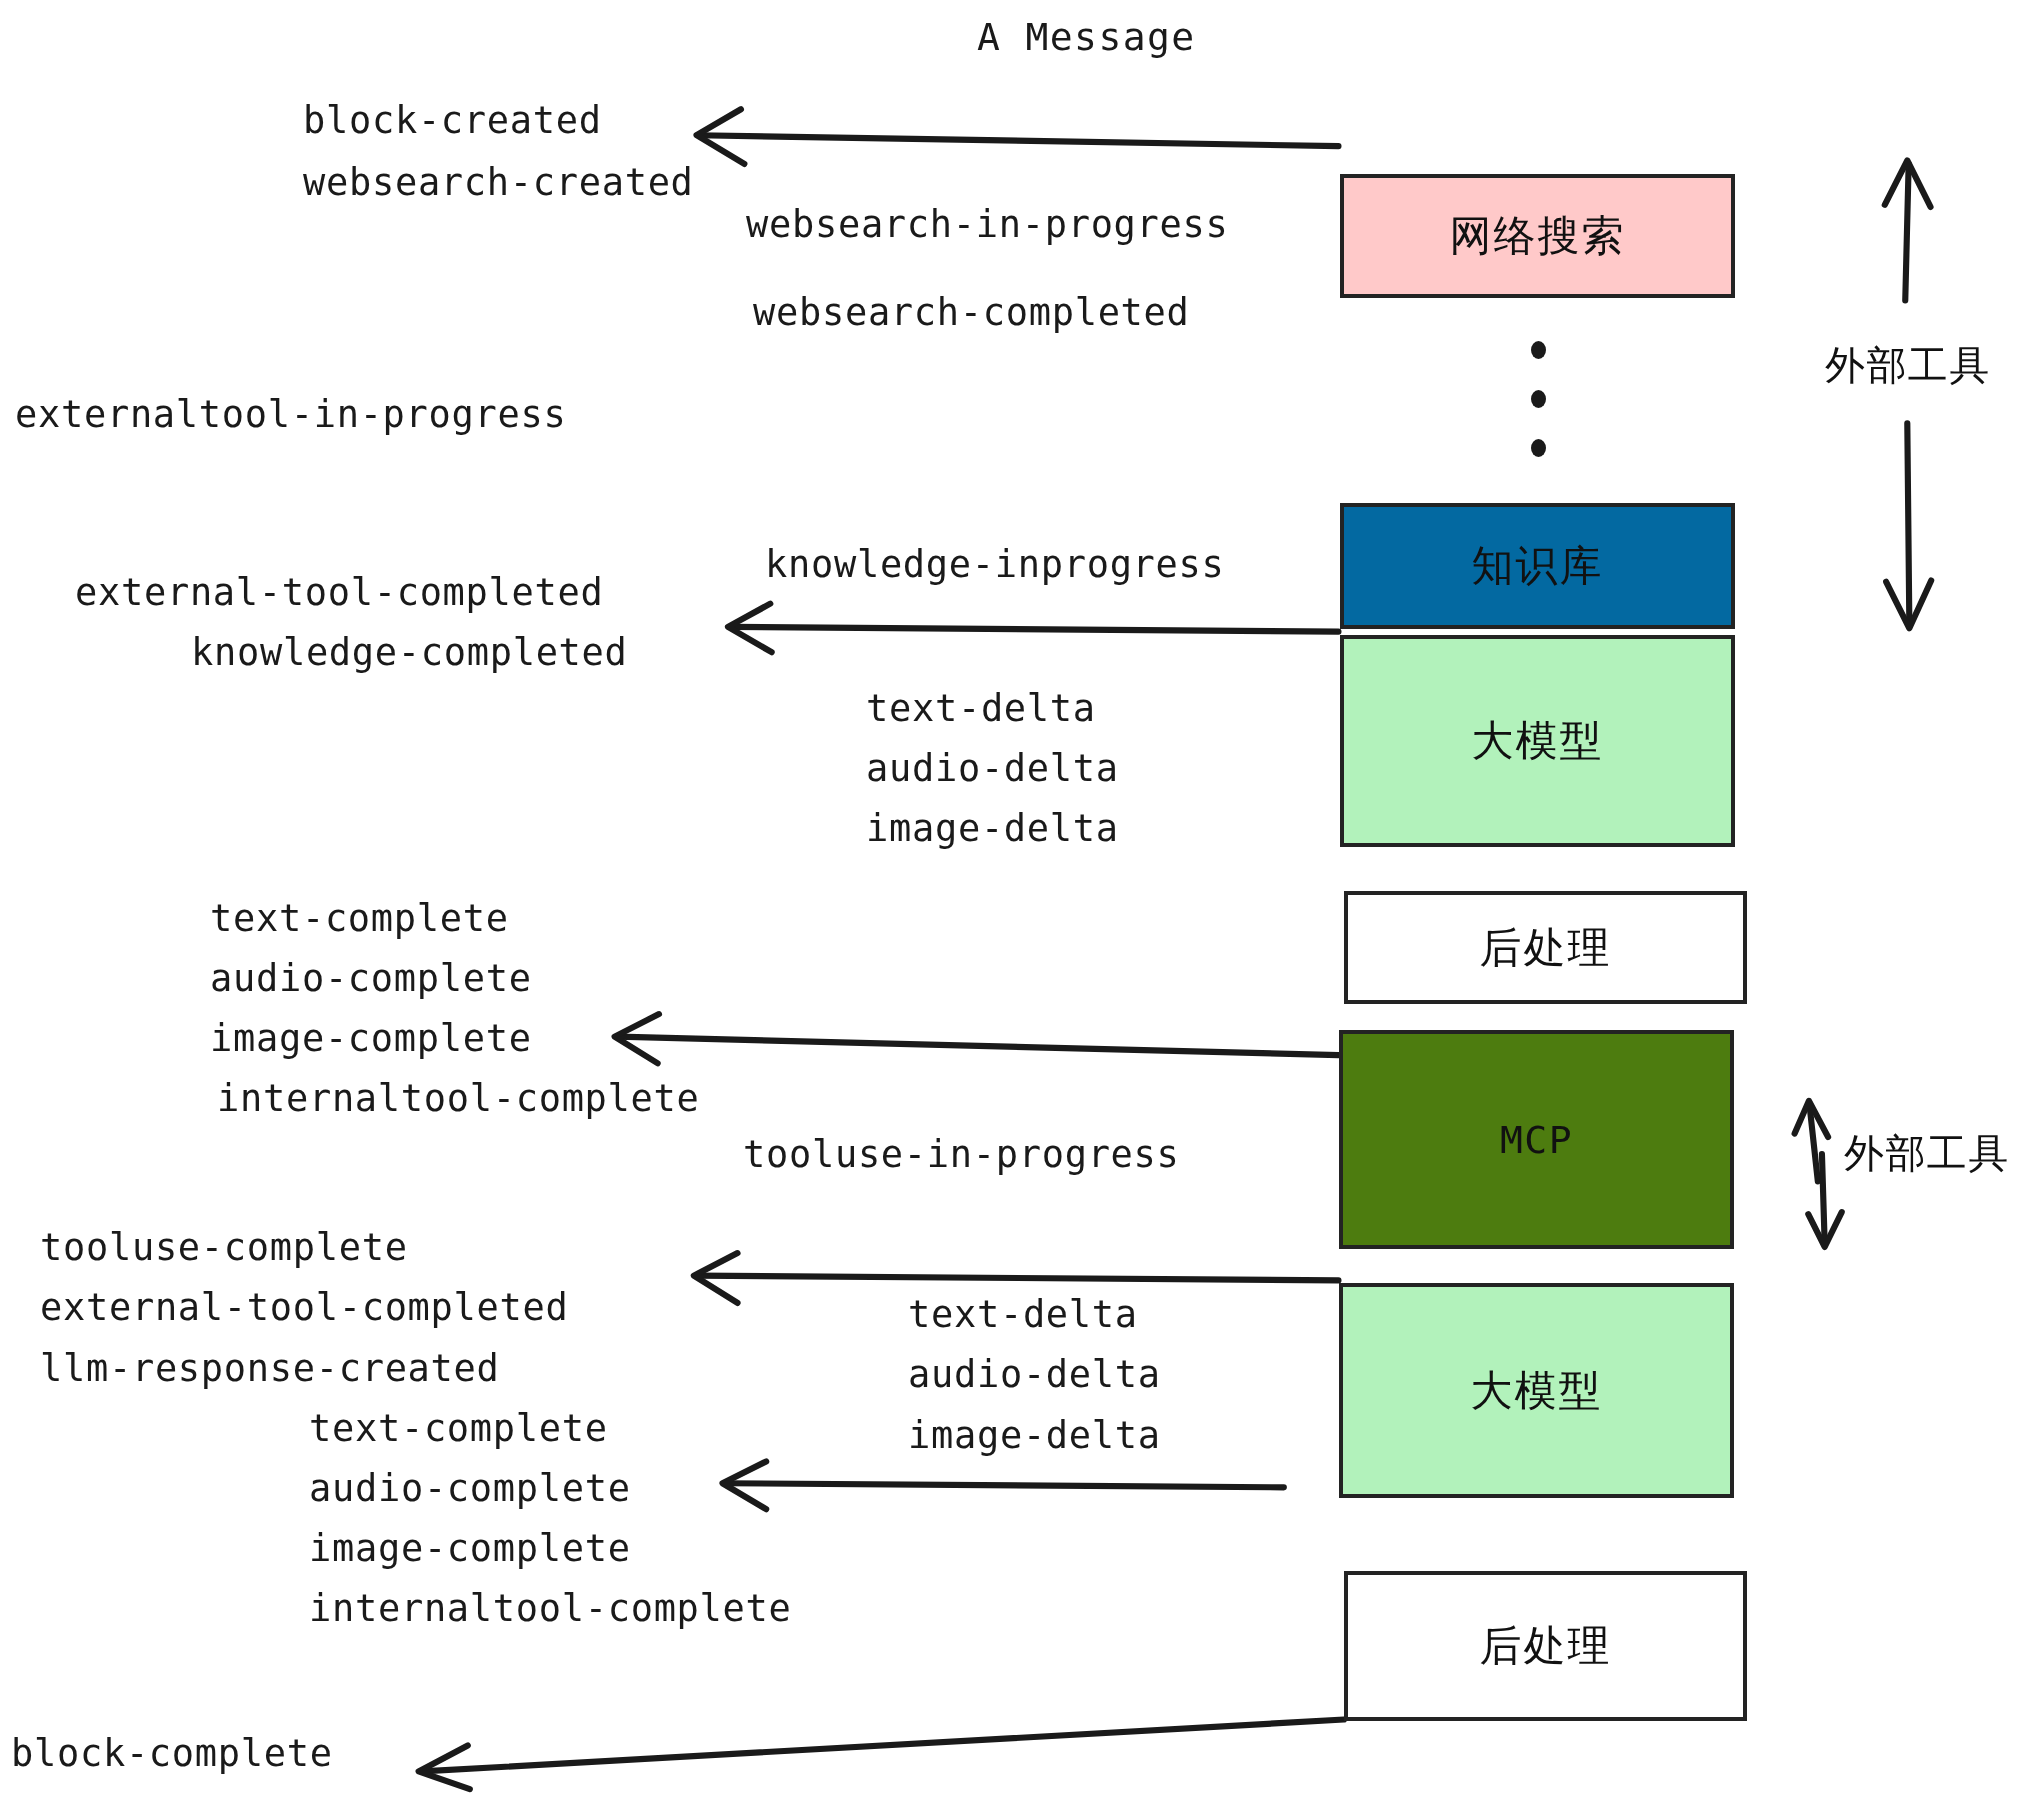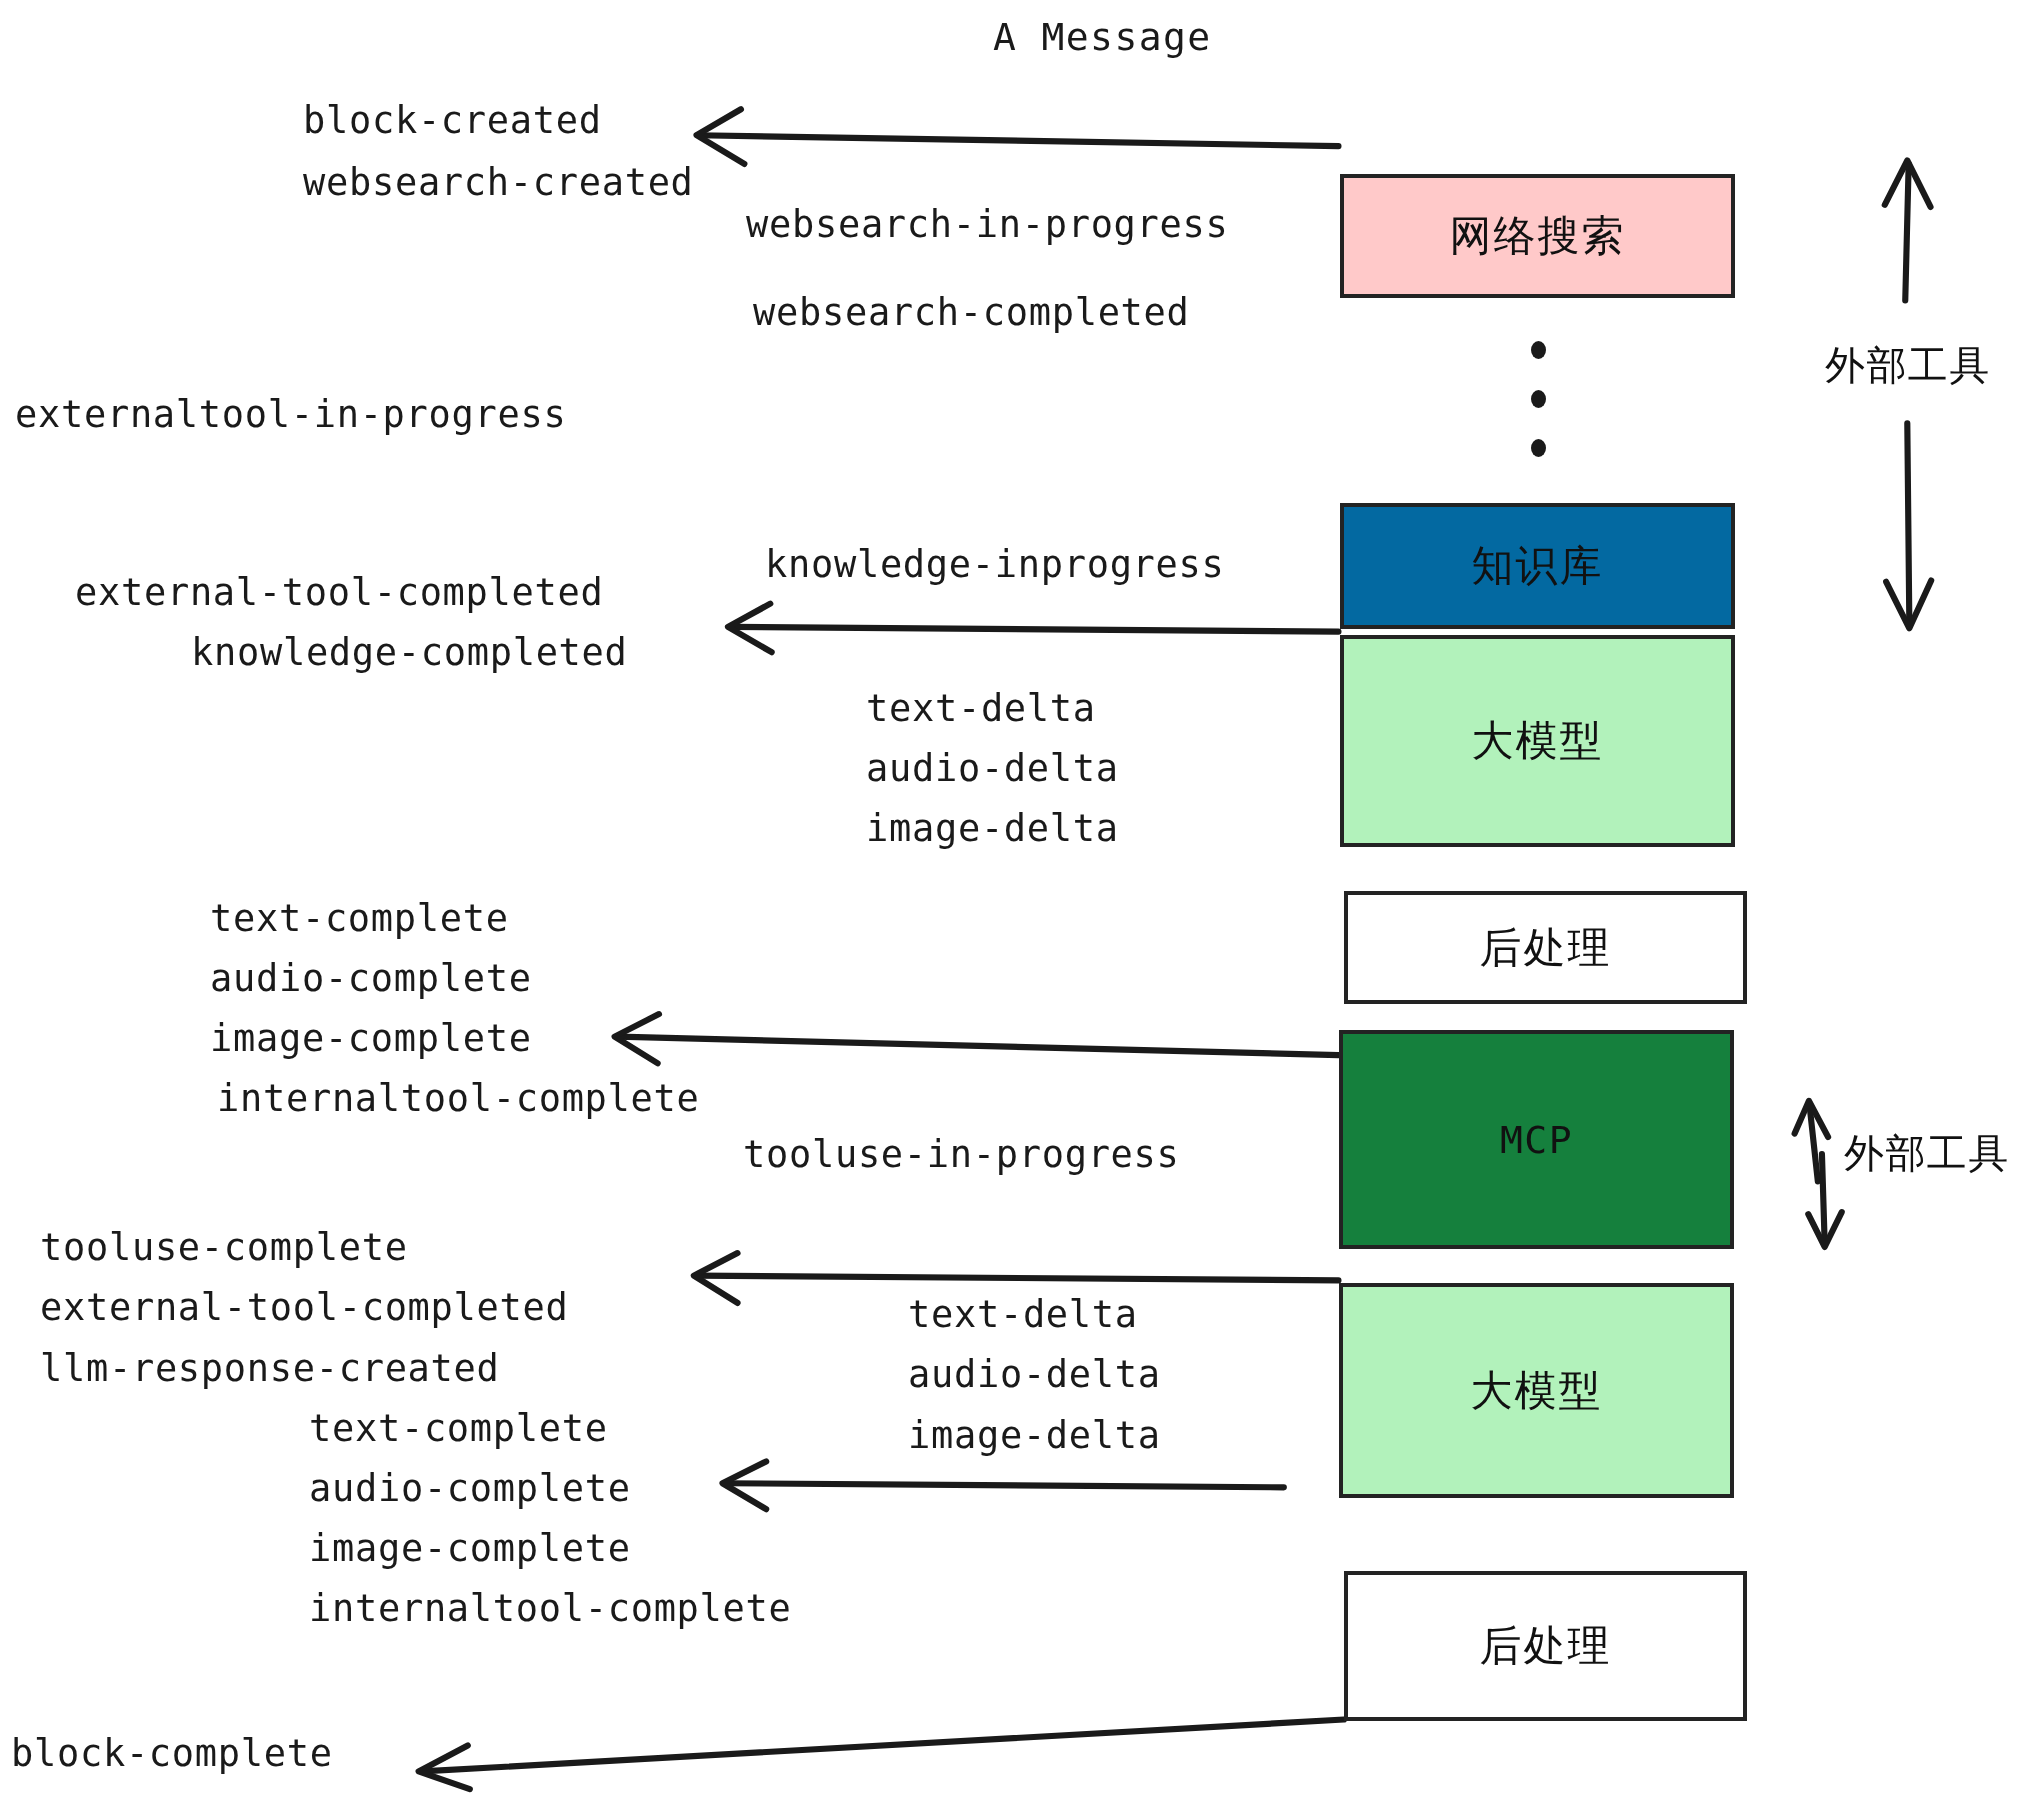--- a/index.html
+++ b/index.html
@@ -82,21 +82,21 @@
     width: 2035px;
     height: 1796px;
     pointer-events: none;
   }
 </style>
 </head>
 <body>
 
 <div id="stage">
 
-  <div class="title" style="left:977px; top:15px;margin-left:16px;">A Message</div>
+  <div class="title" style="left:977px; top:15px;">A Message</div>
 
   <svg id="arrows" viewBox="0 0 2980 2630" xmlns="http://www.w3.org/2000/svg">
     <g fill="none" stroke="#1a1a1a" stroke-width="9" stroke-linecap="round" stroke-linejoin="round">
 
       <g>
         <path d="M1960,214 L1022,198"></path>
         <path d="M1085,160 L1020,198 L1090,240"></path>
       </g>
 
       <g>
@@ -159,21 +159,21 @@
   </div>
 
   <div class="node" style="left:1340px; top:635px; width:395px; height:212px; background:#B2F2BB;">
     <span>大模型</span>
   </div>
 
   <div class="node" style="left:1344px; top:891px; width:403px; height:113px; background:#FFFFFF;">
     <span>后处理</span>
   </div>
 
-  <div class="node mcp" style="left:1339px; top:1030px; width:395px; height:219px; background:#15803d;">
+  <div class="node mcp" style="left:1339px; top:1030px; width:395px; height:219px; background:#4d7c0f;">
     <span>MCP</span>
   </div>
 
   <div class="node" style="left:1339px; top:1283px; width:395px; height:215px; background:#B2F2BB;">
     <span>大模型</span>
   </div>
 
   <div class="node" style="left:1344px; top:1571px; width:403px; height:150px; background:#FFFFFF;">
     <span>后处理</span>
   </div>

